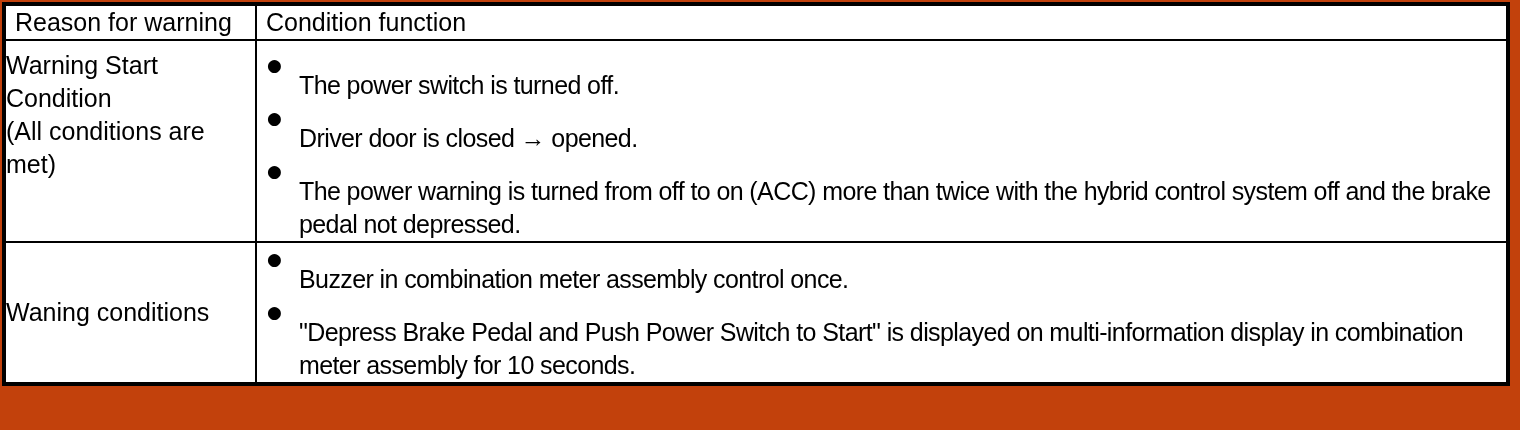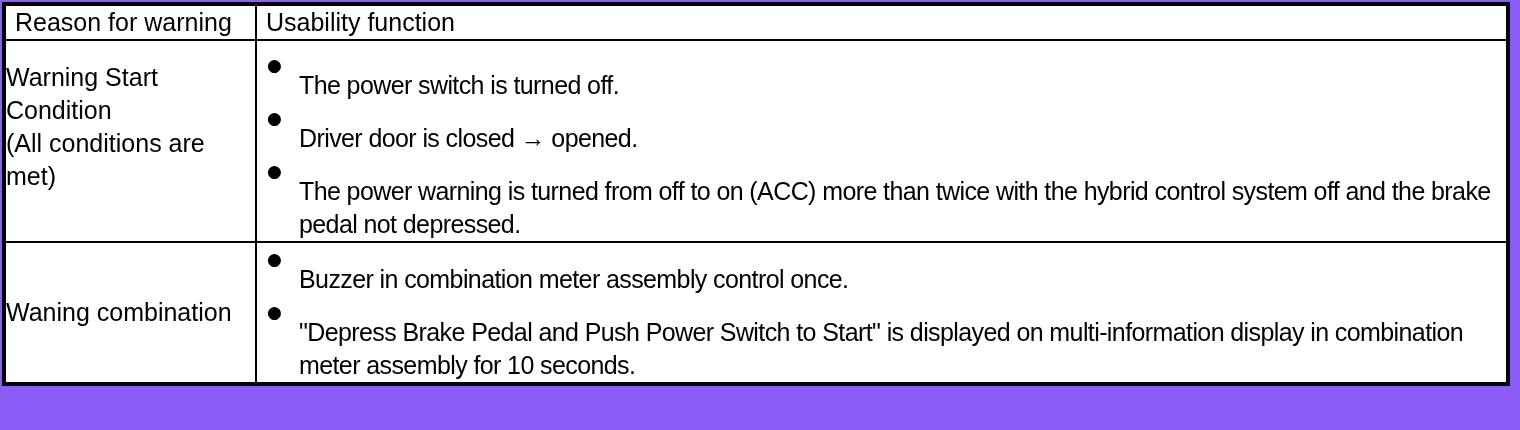--- a/index.html
+++ b/index.html
@@ -9,21 +9,21 @@
     background: #ffffff;
     width: 1520px;
     height: 430px;
     font-family: "Liberation Sans", sans-serif;
     color: #000000;
   }
   .page {
     width: 1520px;
     height: 430px;
     padding: 2px 0 0 2px;
-    background: #8b5cf6;
+    background: #c2410c;
   }
   table.warning-table {
     border-collapse: collapse;
     table-layout: fixed;
     width: 1508px;
     background: #ffffff;
     border: 4px solid #000000;
   }
   table.warning-table col.c1 { width: 252px; }
   table.warning-table th,
@@ -42,21 +42,21 @@
     vertical-align: middle;
     padding-left: 9px;
   }
   
   td.reason {
     vertical-align: middle;
     padding-left: 9px;
     padding-right: 4px;
     white-space: pre-line;
   }
-  td.reason.top { vertical-align: top; padding-top: 20px; }
+  td.reason.top { vertical-align: top; padding-top: 8px; }
   
   td.func { vertical-align: middle; padding: 4px 6px 4px 10px; }
   td.func.top { vertical-align: top; padding-top: 8px; }
   
   tr.r1 td { height: 138px; }
   tr.r2 td { height: 106px; }
   tr.r3 td { height: 126px; }
   
   ul.blist {
     margin: 0;
@@ -86,21 +86,21 @@
 
 <div class="page">
   <table class="warning-table">
     <colgroup>
         <col class="c1">
         <col class="c2">
       </colgroup>
     <thead>
       <tr class="hdr">
         <th>Reason for warning</th>
-        <th>Usability function</th>
+        <th>Condition function</th>
       </tr>
     </thead>
     <tbody>
       <tr class="r1">
         <td class="reason top">Warning Start
 Condition
 (All conditions are
 met)</td>
         <td class="func top">
           <ul class="blist">
@@ -113,21 +113,21 @@
               <span class="li-text">Driver door is closed → opened.</span>
             </li>
             <li>
               <span class="bullet">●</span>
               <span class="li-text">The power warning is turned from off to on (ACC) more than twice with the hybrid control system off and the brake pedal not depressed.</span>
             </li>
           </ul>
         </td>
       </tr>
       <tr class="r2">
-        <td class="reason">Waning combination</td>
+        <td class="reason">Waning conditions</td>
         <td class="func">
           <ul class="blist">
             <li>
               <span class="bullet">●</span>
               <span class="li-text">Buzzer in combination meter assembly control once.</span>
             </li>
             <li>
               <span class="bullet">●</span>
               <span class="li-text">"Depress Brake Pedal and Push Power Switch to Start" is displayed on multi-information display in combination meter assembly for 10 seconds.</span>
             </li>

